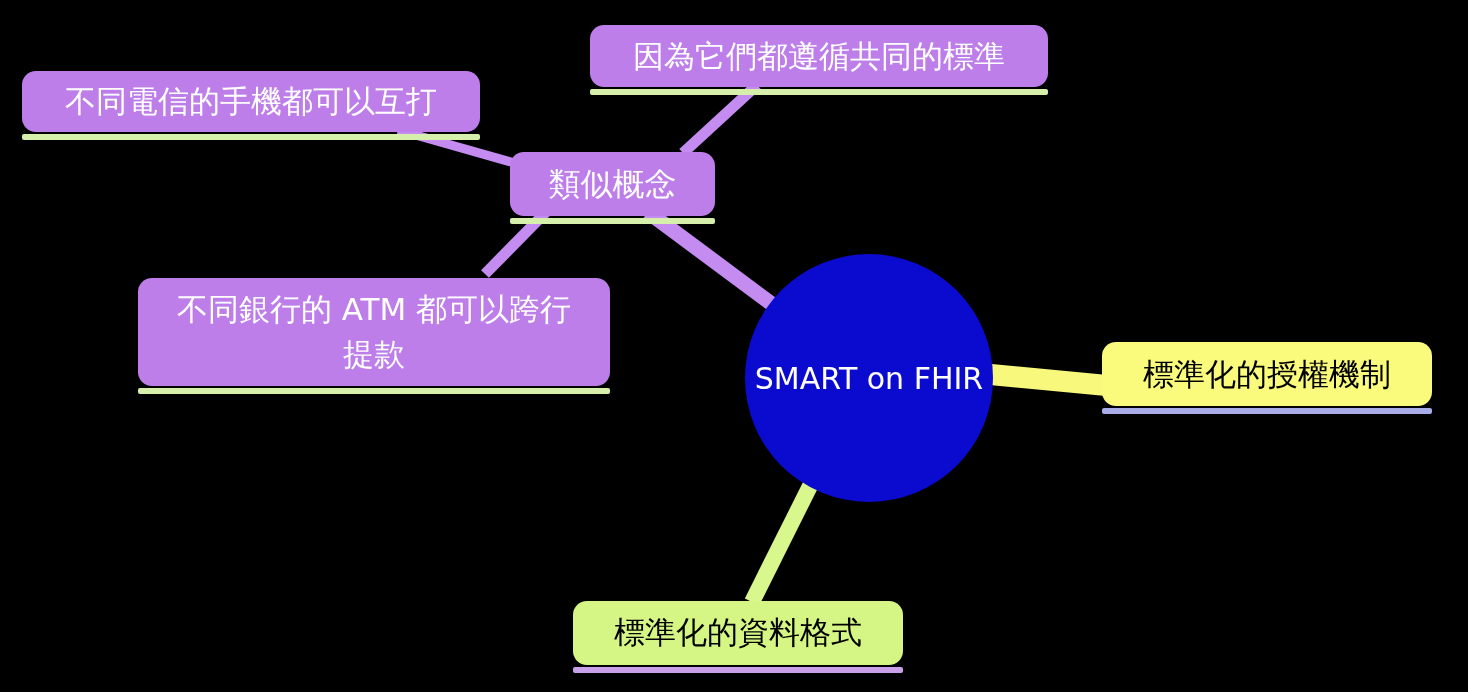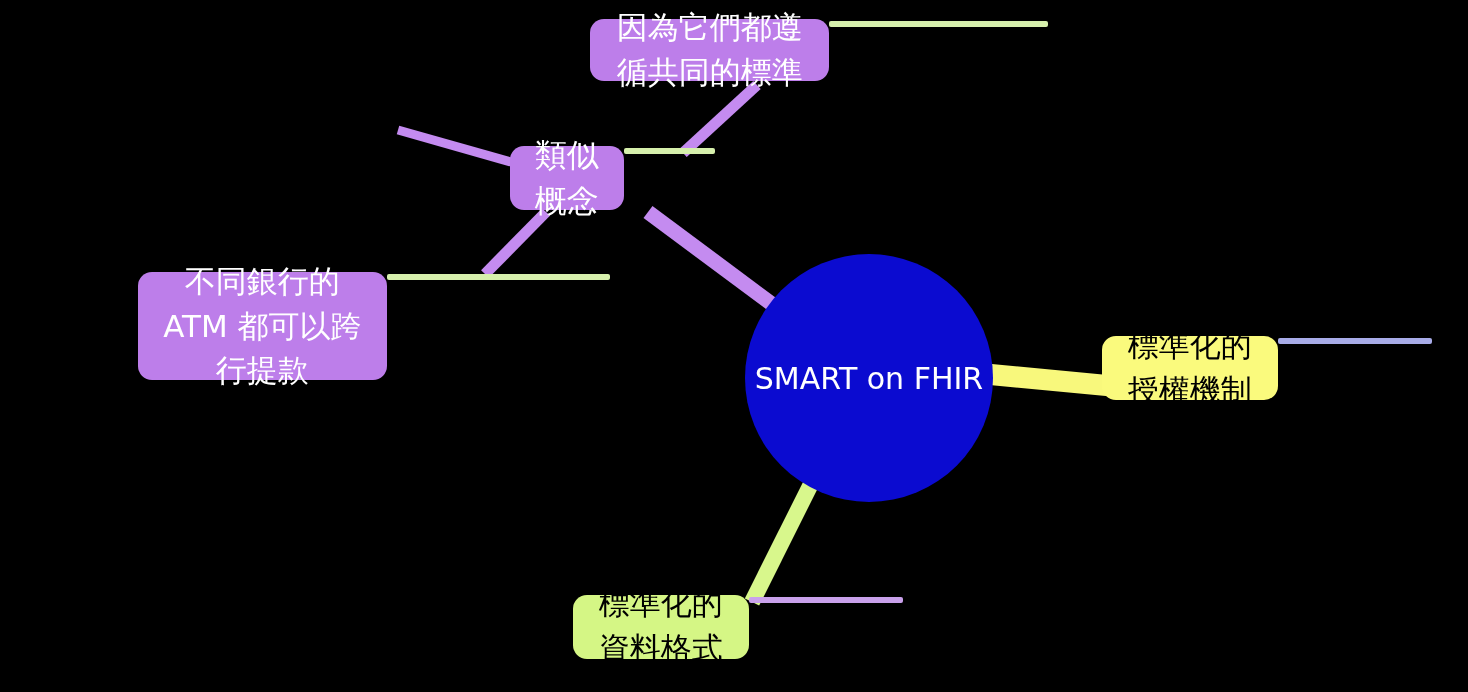--- a/index.html
+++ b/index.html
@@ -19,21 +19,22 @@
     position: absolute;
     left: 0;
     top: 0;
     width: 1468px;
     height: 692px;
     display: block;
   }
   .node {
     position: absolute;
     display: flex;
-    flex-direction: row;
+    flex-direction: column;
+    margin-top: 6px;
   }
   .node-body {
     border-radius: 14px;
     display: flex;
     align-items: center;
     justify-content: center;
     text-align: center;
     font-weight: 500;
     line-height: 1.45;
     padding: 0 20px;
@@ -73,38 +74,44 @@
   
   #node-telecom        { left: 22px;   top: 65px;  width: 458px; }
   #node-telecom        .node-body { height: 61px; font-size: 31px; }
   #node-standard-reason{ left: 590px;  top: 19px;  width: 458px; }
   #node-standard-reason .node-body { height: 62px; font-size: 31px; }
   #node-similar-concept{ left: 510px;  top: 146px; width: 205px; }
   #node-similar-concept .node-body { height: 64px; font-size: 32px; }
   #node-atm            { left: 138px;  top: 272px; width: 472px; }
   #node-atm            .node-body { height: 108px; font-size: 31px; padding: 16px 24px; }
   #node-auth           { left: 1102px; top: 336px; width: 330px; }
-  #node-auth           .node-body { height: 64px; font-size: 31px; justify-content: flex-end; }
+  #node-auth           .node-body { height: 64px; font-size: 31px; }
   #node-format         { left: 573px;  top: 595px; width: 330px; }
   #node-format         .node-body { height: 64px; font-size: 31px; }
 </style>
 </head>
 <body>
 
 <div class="stage">
 
   <svg class="links-layer" width="1468" height="692" viewBox="0 0 1468 692" xmlns="http://www.w3.org/2000/svg">
     <line x1="398" y1="130" x2="518" y2="164" stroke="#C48BF0" stroke-width="9"></line>
     <line x1="757" y1="85" x2="683" y2="153" stroke="#C48BF0" stroke-width="11"></line>
     <line x1="546" y1="212" x2="485" y2="274" stroke="#C48BF0" stroke-width="11"></line>
     <line x1="648" y1="212" x2="800" y2="325" stroke="#C48BF0" stroke-width="15"></line>
     <line x1="975" y1="373" x2="1112" y2="386" stroke="#F8F87C" stroke-width="21"></line>
     <line x1="813" y1="480" x2="752" y2="602" stroke="#D8F78C" stroke-width="16"></line>
   </svg>
 
+  <div class="node theme-purple" id="node-telecom">
+    <div class="node-body">
+      <span>不同電信的手機都可以互打</span>
+    </div>
+    <div class="node-underline"></div>
+  </div>
 
   <div class="node theme-purple" id="node-standard-reason">
     <div class="node-body">
       <span>因為它們都遵循共同的標準</span>
     </div>
     <div class="node-underline"></div>
   </div>
 
   <div class="node theme-purple" id="node-similar-concept">
     <div class="node-body">

